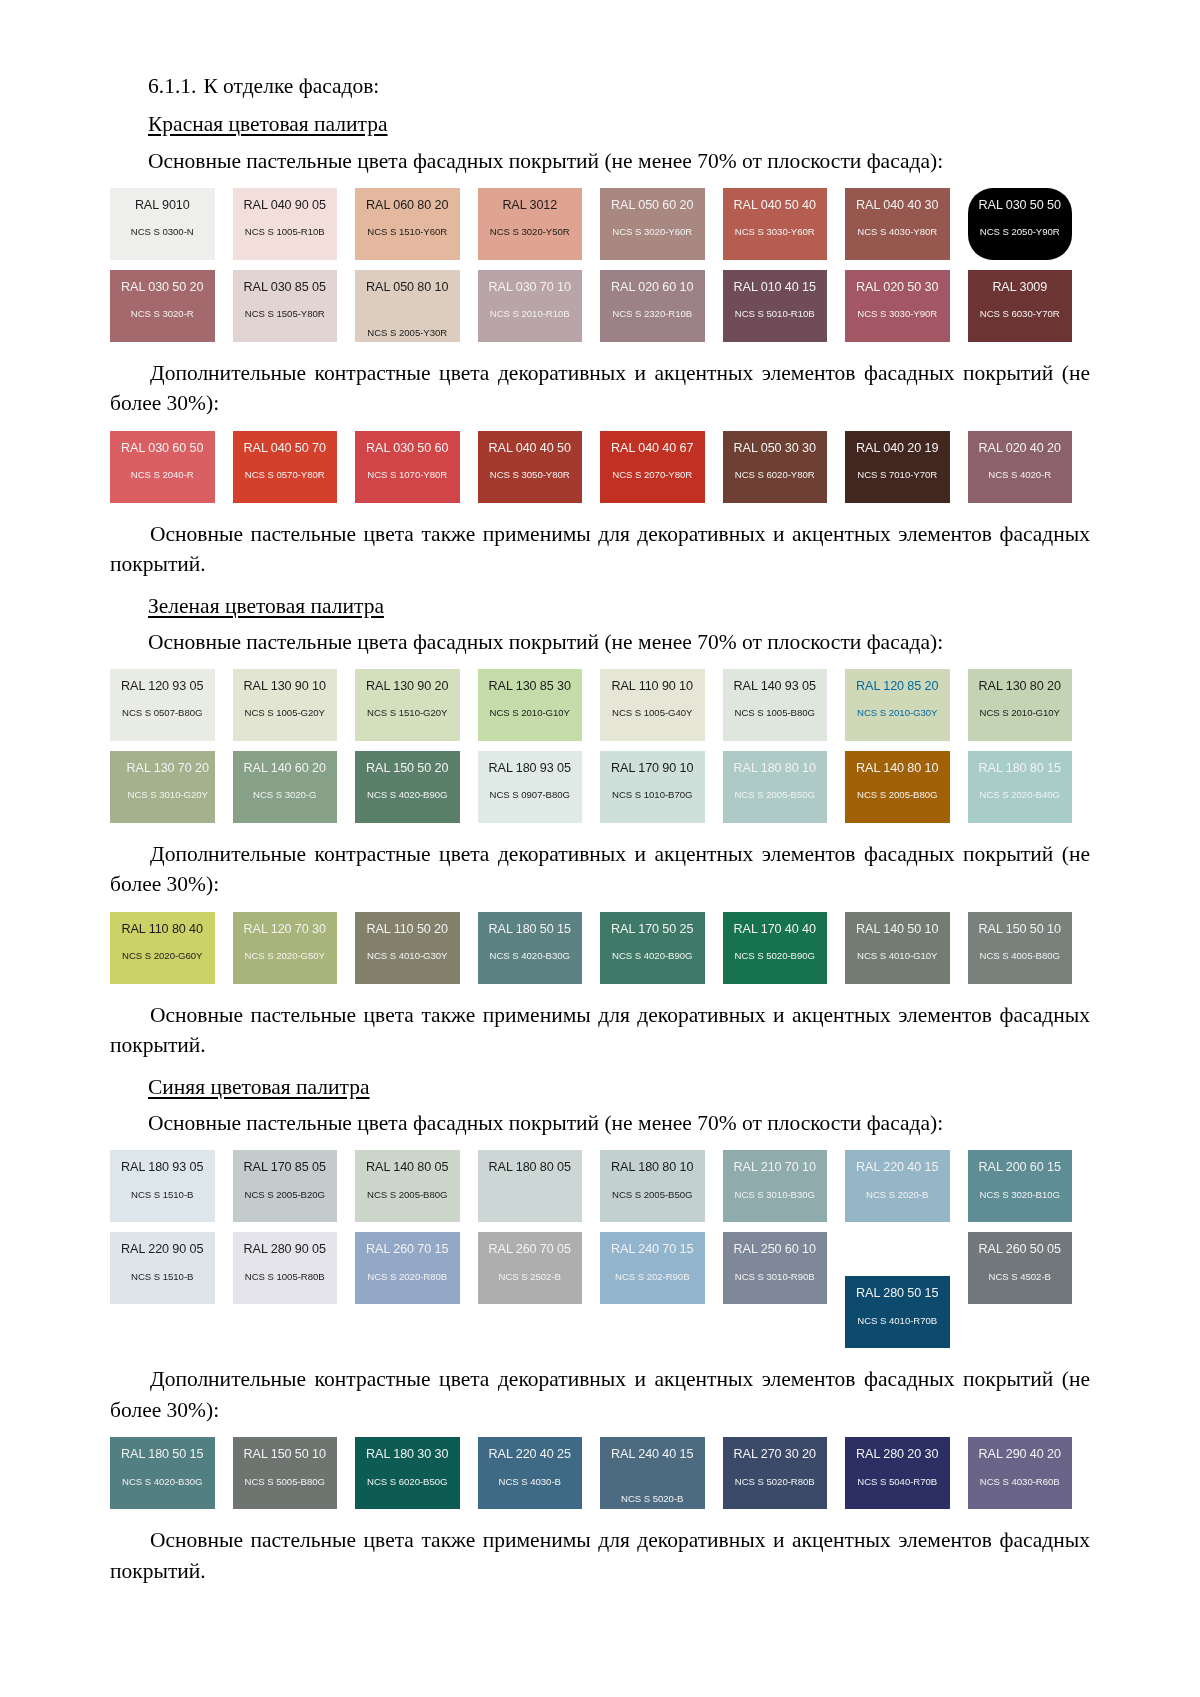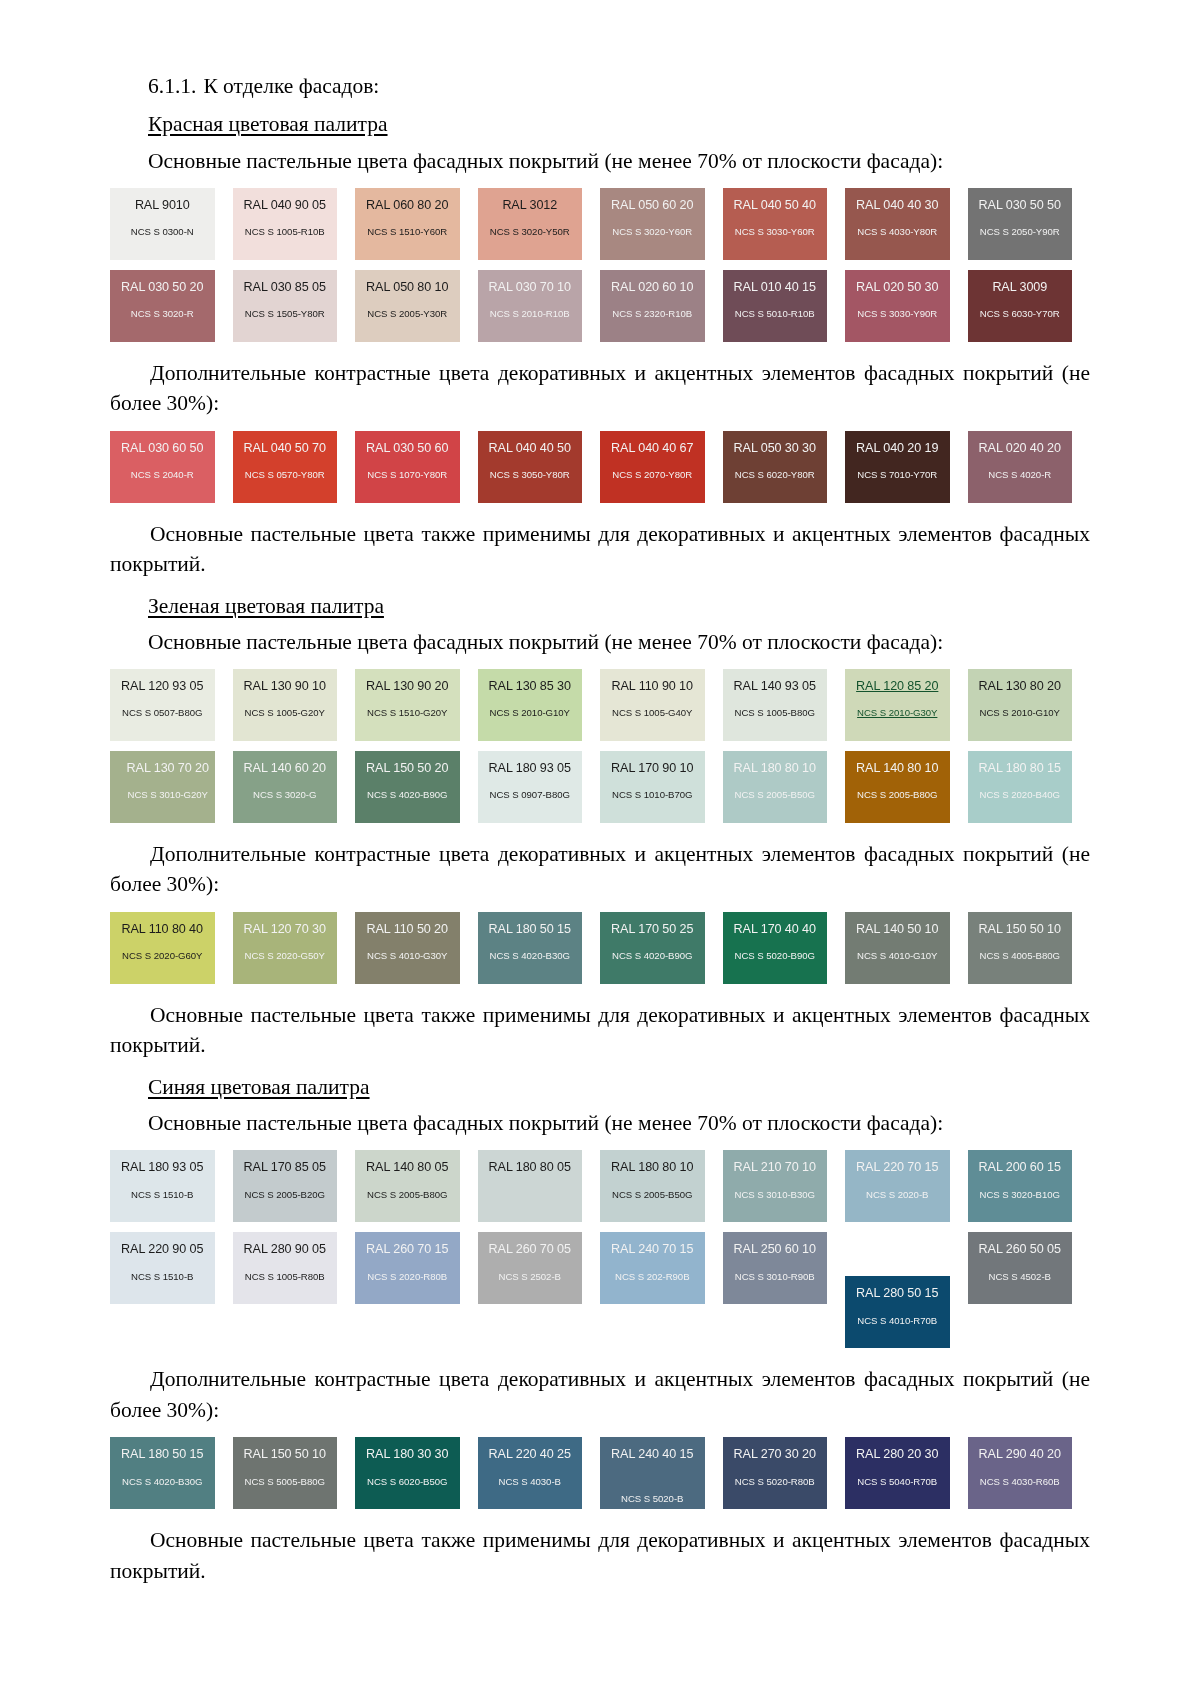--- a/index.html
+++ b/index.html
@@ -148,41 +148,41 @@
           <div class="ncs">NCS S 3030-Y60R</div>
         </div>
       </div>
       <div class="swatch-cell">
         <div class="swatch" style="background: rgb(150, 87, 78); color: rgb(242, 242, 242);">
           <div class="ral">RAL 040 40 30</div>
           <div class="ncs">NCS S 4030-Y80R</div>
         </div>
       </div>
       <div class="swatch-cell">
-        <div class="swatch" style="background: #737373; color: rgb(242, 242, 242);">
+        <div class="swatch" style="background: #000000; color: rgb(242, 242, 242); border-radius: 25px;">
           <div class="ral">RAL 030 50 50</div>
           <div class="ncs">NCS S 2050-Y90R</div>
         </div>
       </div>
     </div>
   <div class="swatch-row row-gap-big" id="red-p2">
       <div class="swatch-cell">
         <div class="swatch" style="background: rgb(164, 105, 108); color: rgb(242, 242, 242);">
           <div class="ral">RAL 030 50 20</div>
           <div class="ncs">NCS S 3020-R</div>
         </div>
       </div>
       <div class="swatch-cell">
         <div class="swatch" style="background: rgb(226, 212, 210); color: rgb(28, 28, 28);">
           <div class="ral">RAL 030 85 05</div>
           <div class="ncs">NCS S 1505-Y80R</div>
         </div>
       </div>
       <div class="swatch-cell">
-        <div class="swatch" style="background: rgb(221, 205, 191); color: rgb(28, 28, 28);">
+        <div class="swatch" style="background: rgb(221, 205, 191); color: rgb(28, 28, 28); gap: 19px;">
           <div class="ral">RAL 050 80 10</div>
           <div class="ncs">NCS S 2005-Y30R</div>
         </div>
       </div>
       <div class="swatch-cell">
         <div class="swatch" style="background: rgb(185, 164, 168); color: rgb(242, 242, 242);">
           <div class="ral">RAL 030 70 10</div>
           <div class="ncs">NCS S 2010-R10B</div>
         </div>
       </div>
@@ -303,21 +303,21 @@
           <div class="ncs">NCS S 1005-G40Y</div>
         </div>
       </div>
       <div class="swatch-cell">
         <div class="swatch" style="background: rgb(223, 230, 221); color: rgb(28, 28, 28);">
           <div class="ral">RAL 140 93 05</div>
           <div class="ncs">NCS S 1005-B80G</div>
         </div>
       </div>
       <div class="swatch-cell">
-        <div class="swatch" style="background: rgb(207, 217, 184); color: #14532d; text-decoration: underline;">
+        <div class="swatch" style="background: rgb(207, 217, 184); color: #0369a1;">
           <div class="ral">RAL 120 85 20</div>
           <div class="ncs">NCS S 2010-G30Y</div>
         </div>
       </div>
       <div class="swatch-cell">
         <div class="swatch" style="background: rgb(195, 211, 180); color: rgb(28, 28, 28);">
           <div class="ral">RAL 130 80 20</div>
           <div class="ncs">NCS S 2010-G10Y</div>
         </div>
       </div>
@@ -465,21 +465,21 @@
         </div>
       </div>
       <div class="swatch-cell">
         <div class="swatch" style="background: rgb(143, 171, 171); color: rgb(242, 242, 242);">
           <div class="ral">RAL 210 70 10</div>
           <div class="ncs">NCS S 3010-B30G</div>
         </div>
       </div>
       <div class="swatch-cell">
         <div class="swatch" style="background: rgb(149, 182, 198); color: rgb(242, 242, 242);">
-          <div class="ral">RAL 220 70 15</div>
+          <div class="ral">RAL 220 40 15</div>
           <div class="ncs">NCS S 2020-B</div>
         </div>
       </div>
       <div class="swatch-cell">
         <div class="swatch" style="background: rgb(95, 141, 150); color: rgb(242, 242, 242);">
           <div class="ral">RAL 200 60 15</div>
           <div class="ncs">NCS S 3020-B10G</div>
         </div>
       </div>
     </div>

